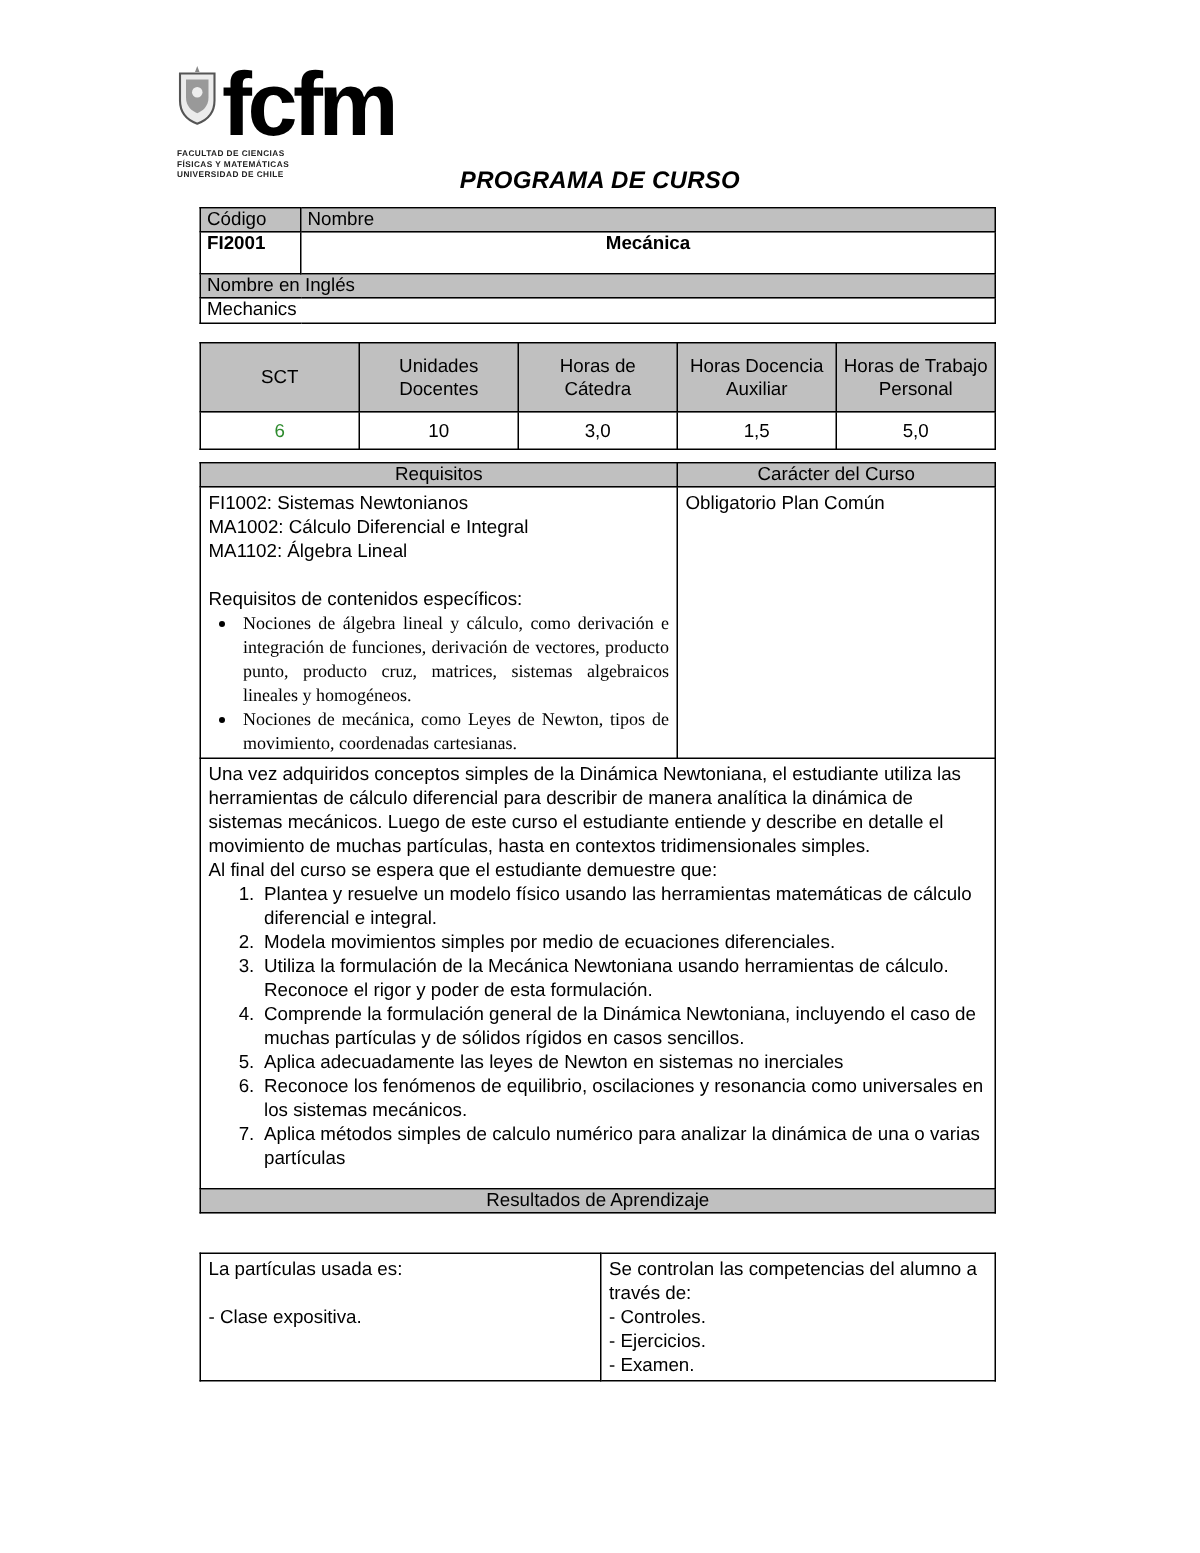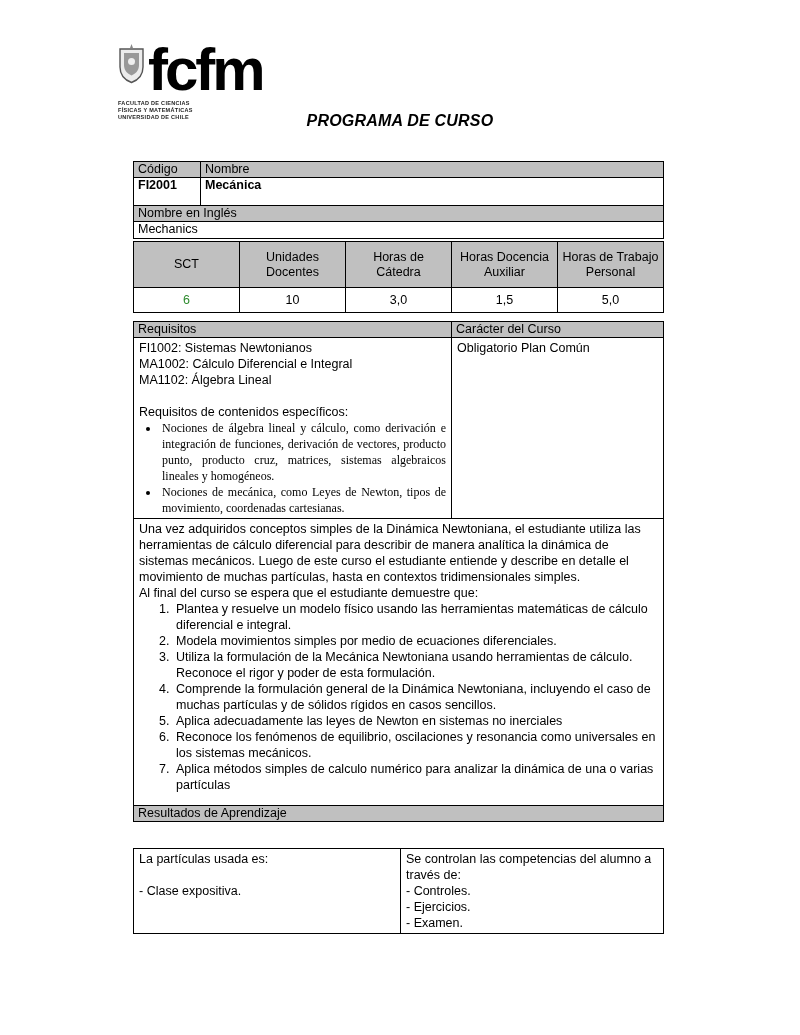--- a/index.html
+++ b/index.html
@@ -15,31 +15,31 @@
   .logo { position:absolute; left:118px; top:42px; }
   .logo-row { display:flex; align-items:flex-start; }
   .crest { margin-right:3px; margin-top:2px; }
   .wordmark { font-weight:bold; font-size:60px; line-height:0.92; letter-spacing:-3px; }
   .logo-sub { font-size:5.5px; line-height:1.3; margin-top:3px; color:#222; letter-spacing:0.3px; font-weight:bold; }
 
   
   .doc-title { position:absolute; top:112px; left:0; width:100%; text-align:center; font-weight:bold; font-size:16px; letter-spacing:0.2px;font-style:italic; }
 
   
-  .content { position:absolute; left:133px; top:161px; width:468px; }
+  .content { position:absolute; left:133px; top:138px; width:468px; }
 
   table { border-collapse:collapse; width:531px; table-layout:fixed; font-size:12.5px; }
   td { border:1px solid #000; padding:0 4px; vertical-align:top; line-height:15px; }
   .gray { background:#C0C0C0; }
   .bold { font-weight:bold; }
-  .center { }
+  .center { text-align:center; }
   .h16 { height:16px; }
   .h17 { height:17px; }
 
-  .t-sct { margin-top:2px; }
+  .t-sct { margin-top:12px; }
   .t-sct td { text-align:center; }
   .t-sct .hdr td { height:46px; vertical-align:middle; line-height:15px; }
   .t-sct .val td { height:25px; vertical-align:middle; }
   .sct-green { color:#2E8B2E; }
 
   .t-req { margin-top:8px; }
   .req-content { height:176px; padding:2px 5px; line-height:16px; }
   .caracter-content { padding:2px 5px; line-height:16px; }
   .req-courses div { line-height:16px; }
   .req-spec { margin-top:16px; line-height:16px; }

